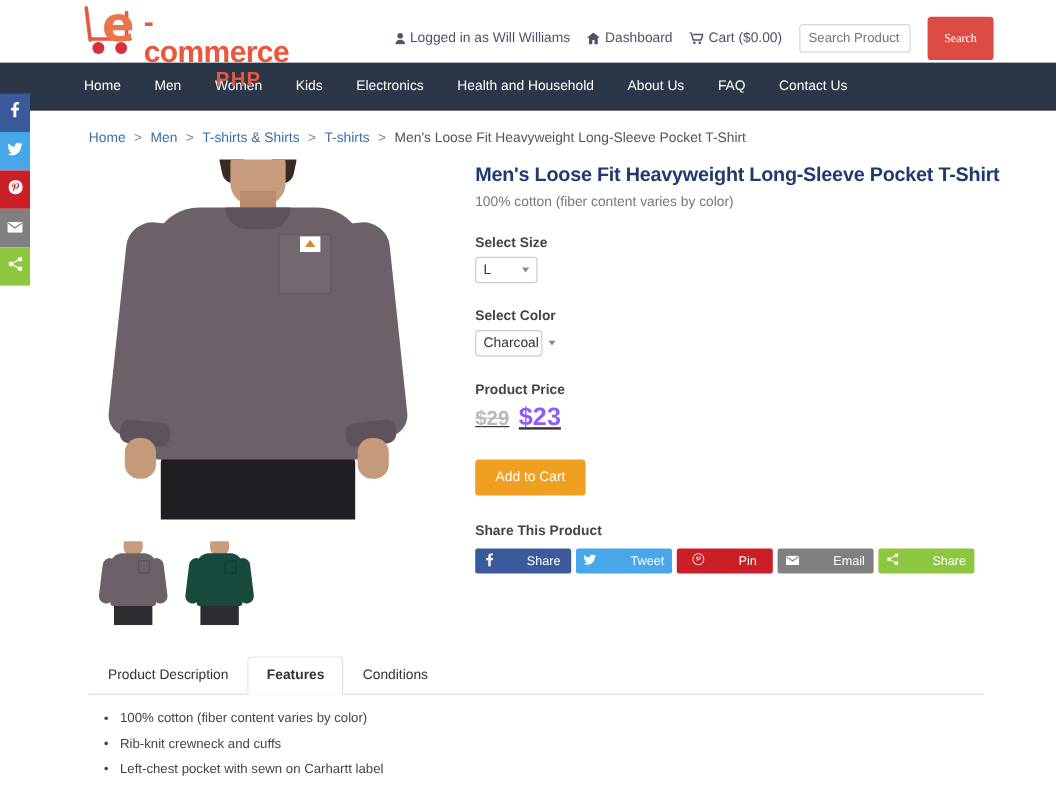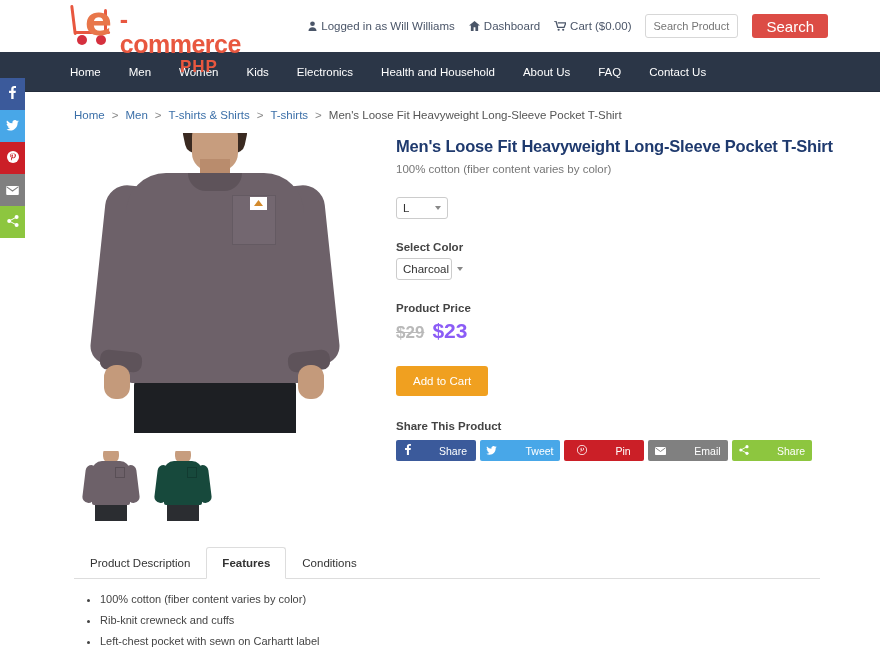--- a/index.html
+++ b/index.html
@@ -82,24 +82,24 @@
   }
   .hdr-link svg { display: block; }
   .search-box {
     width: 93px; height: 24px;
     border: 1px solid #d7d7d7; border-radius: 3px;
     font-size: 11px; color: #999; padding: 0 7px;
     font-family: "Liberation Sans", sans-serif;
     background: #fff; outline: none;
   }
   .search-btn {
-    height: 24px; padding: 0 14px;
+    height: 36px; padding: 0 14px;
     background: #dc4c45; border: none; border-radius: 3px;
-    color: #fff; font-size: 15px;
-    font-family: Liberation Sans, sans-serif;
+    color: #fff; font-size: 10px;
+    font-family: Liberation Serif, serif;
     cursor: pointer;
   }
 
   
   .navbar {
     background: #2b3647;
     height: 40px;
     display: flex; align-items: center;
     padding-left: 56px;
     border-bottom: 1px solid #232c3b;
@@ -287,21 +287,21 @@
   }
   .sel-size { width: 52px; }
   .sel-color { width: 56px; }
   .caret {
     width: 0; height: 0; margin-left: 8px;
     border-left: 3.5px solid transparent;
     border-right: 3.5px solid transparent;
     border-top: 4px solid #888;
   }
   .price-row {
-    display: flex; align-items: baseline; gap: 8px; margin-top: 3px;
+    display: flex; align-items: baseline; gap: 8px; margin-top: 3px; text-decoration: underline;
   }
   .price-old {
     font-size: 17px; font-weight: 700; color: #b9b9b9;
     text-decoration: line-through;
   }
   .price-new { font-size: 21px; font-weight: 700; color: #8b5cf6; }
   .qty-input {
     width: 68px; height: 21px; border: 1px solid #bbb; border-radius: 2px;
     font-size: 11px; padding: 0 5px; color: #333;
     font-family: "Liberation Sans", sans-serif; outline: none;
@@ -517,20 +517,21 @@
         <div class="t-pocket"></div>
       </div>
     </div>
   </div>
 
   <div class="details">
     <div class="prod-title">Men's Loose Fit Heavyweight Long-Sleeve Pocket T-Shirt</div>
     <div class="prod-sub">100% cotton (fiber content varies by color)</div>
 
     <div class="field-group">
+      <div class="field-label">Select Size</div>
       <div class="sel sel-size">
         <span>L</span>
         <span class="caret"></span>
       </div>
     </div>
 
     <div class="field-group">
       <div class="field-label">Select Color</div>
       <div class="sel sel-color">
         <span>Charcoal</span>

